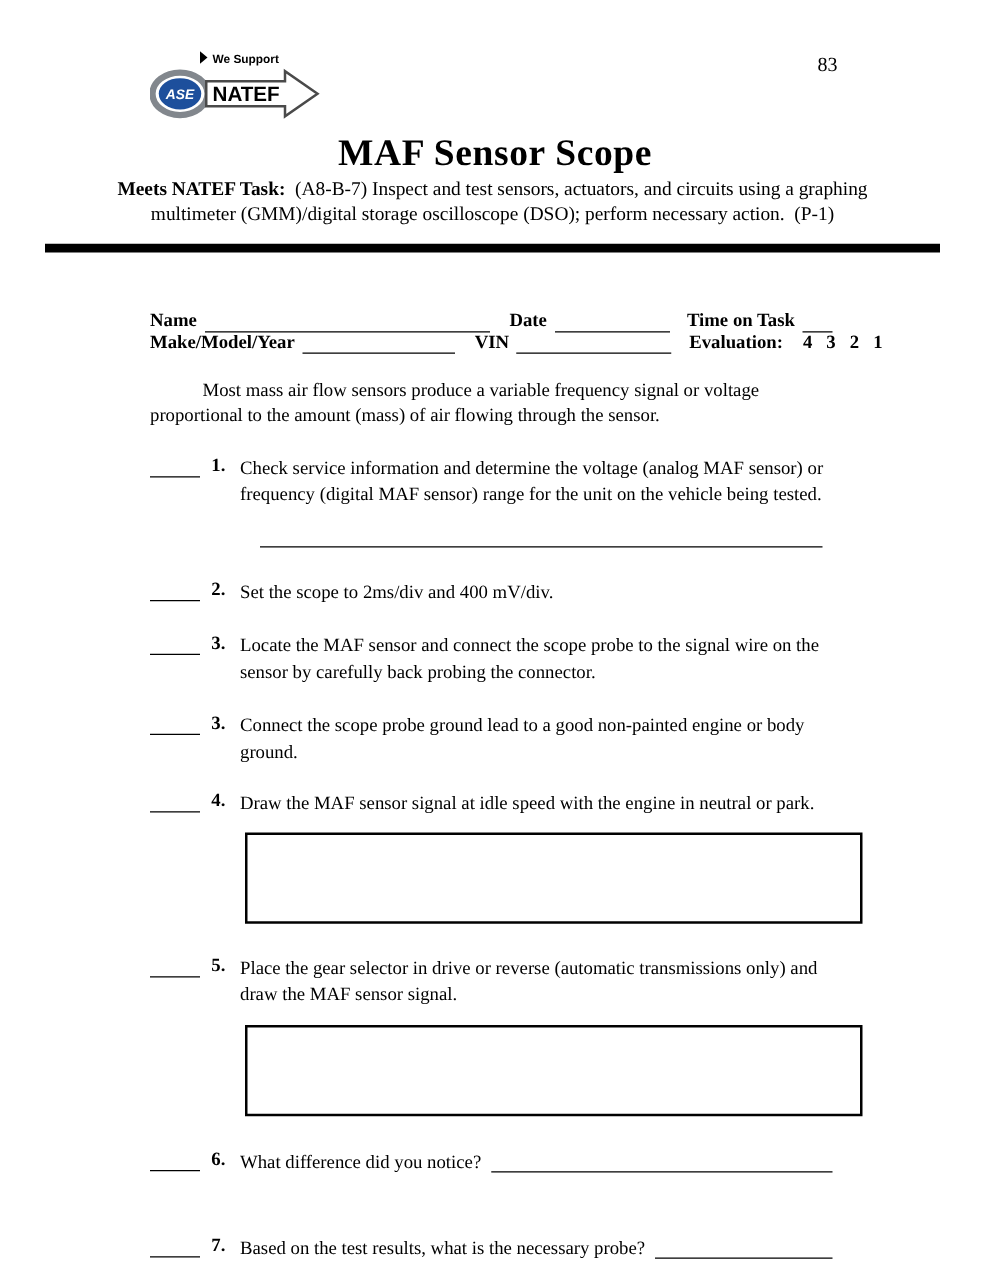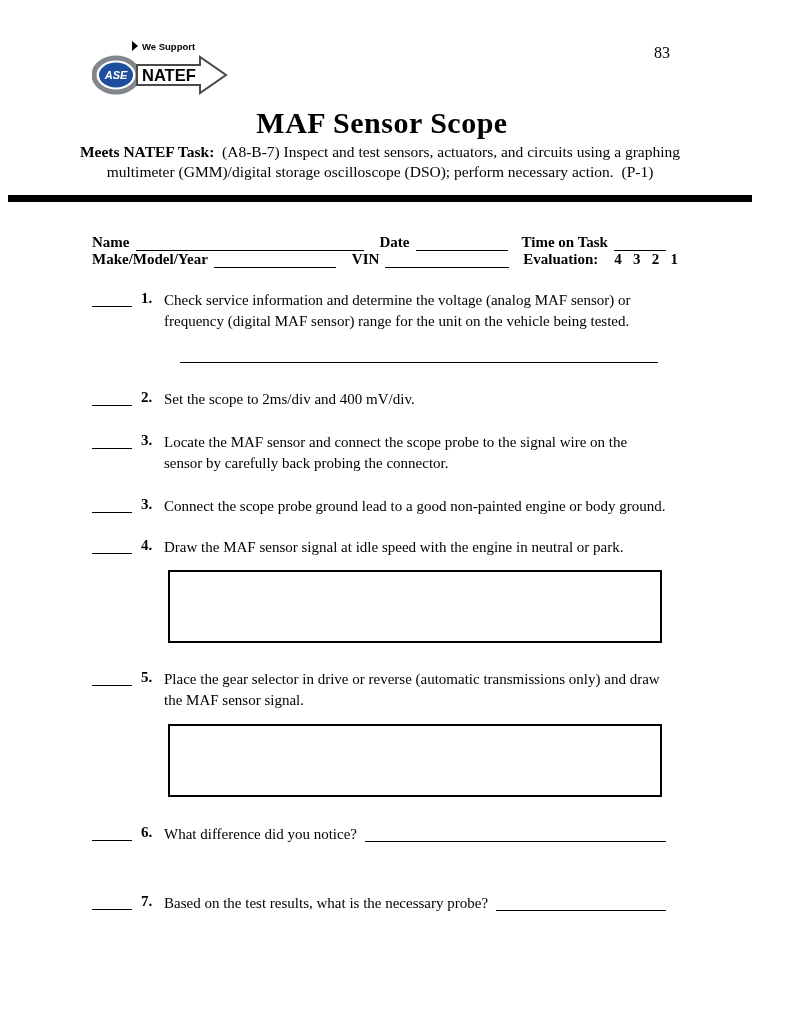--- a/index.html
+++ b/index.html
@@ -2,21 +2,21 @@
 <html><head>
 <meta charset="utf-8">
 <style>
   * { box-sizing: border-box; }
   html, body { margin: 0; padding: 0; background: #ffffff; }
   .page {
     width: 760px; height: 1024px;
     background: #ffffff;
     font-family: "Liberation Serif", serif;
     font-size: 15px; color: #000;
-    position: relative; overflow: hidden;
+    position: relative; overflow: hidden; padding-left: 28px;
   }
   .top-row {
     display: flex; justify-content: space-between; align-items: flex-start;
     padding: 38px 90px 0 92px;
   }
   .logo svg { display: block; }
   .page-num { font-weight: normal; font-size: 16px; padding-top: 6px; }
   .title {
     text-align: center; font-size: 30px; font-weight: bold;
     margin: 8px 0 2px 4px; letter-spacing: 0.5px;
@@ -27,21 +27,21 @@
   }
   .task-line b { font-weight: bold; }
   .rule { height: 7px; background: #000; margin: 12px 8px 0 8px; }
   .content { margin: 0 94px 0 92px; }
 
   .form-row { display: flex; align-items: flex-end; font-weight: bold; }
   .form-row .lbl { flex: none; margin-right: 6px; white-space: nowrap; }
   .blank {
     display: inline-block; border-bottom: 1.5px solid #000; height: 17px; flex: none;
   }
-  .row1 { margin-top: 32px; }
+  .row1 { margin-top: 47px; }
   .row2 { }
   .gap16 { width: 16px; flex: none; }
   .gap14 { width: 14px; flex: none; }
   .eval-scale { white-space: pre; margin-left: 10px; }
 
   .intro { margin: 20px 0 0 0; text-indent: 42px; line-height: 1.35; }
 
   .item { display: flex; align-items: flex-start; }
   .chk {
     width: 40px; height: 17px; flex: none;
@@ -117,20 +117,21 @@
       <span class="lbl">Make/Model/Year</span>
       <span class="blank" style="width:122px"></span>
       <span class="gap16"></span>
       <span class="lbl">VIN</span>
       <span class="blank" style="width:124px"></span>
       <span class="gap14"></span>
       <span class="lbl">Evaluation:</span>
       <span class="eval-scale">4   3   2   1</span>
     </div>
 
+    <p class="intro">Most mass air flow sensors produce a variable frequency signal or voltage proportional to the amount (mass) of air flowing through the sensor.</p>
 
     <div class="item mt-i1">
       <span class="chk"></span>
       <span class="num">1.</span>
       <span class="txt">Check service information and determine the voltage (analog MAF sensor) or frequency (digital MAF sensor) range for the unit on the vehicle being tested.</span>
     </div>
     <div class="answer-line"></div>
 
     <div class="item mt-i2">
       <span class="chk"></span>

